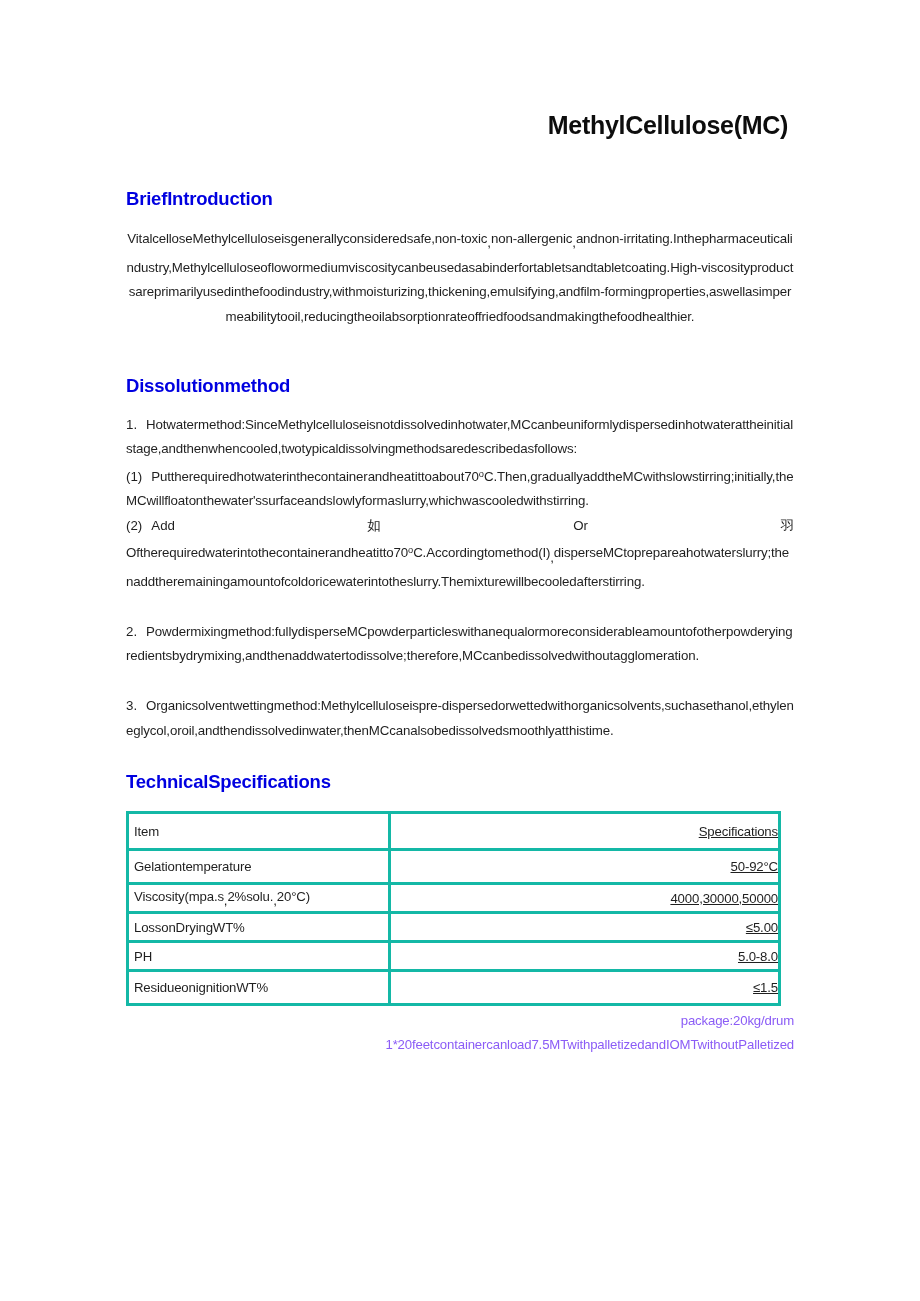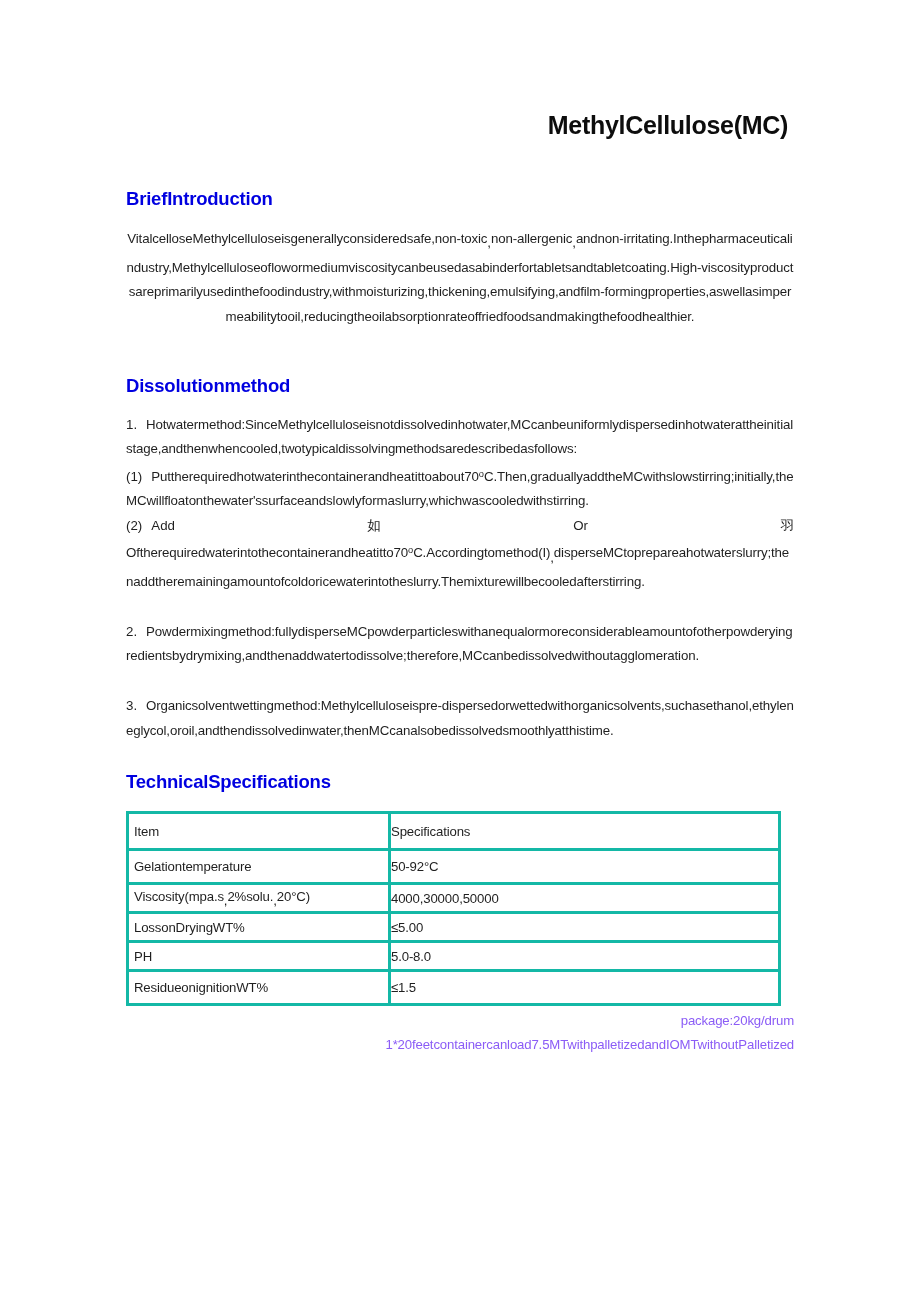--- a/index.html
+++ b/index.html
@@ -116,22 +116,23 @@
   .spec-table col.c-item { width: 262px; }
   .spec-table col.c-spec { width: 390px; }
   .spec-table td {
     border: 3px solid #14b8a6;
     padding: 0 0 0 5px;
     letter-spacing: -0.15px;
     vertical-align: middle;
     line-height: 17px;
   }
   .spec-table td.spec-val {
-    text-align: left;
+    text-align: right;
     padding: 0;
+    text-decoration: underline;
   }
   .spec-table tr.r-tall td { height: 34px; }
   .spec-table tr.r-mid  td { height: 31px; }
   .spec-table tr.r-short td { height: 26px; }
 
   
   .note {
     font-size: 13.2px;
     line-height: 24px;
     color: #8b5cf6;

